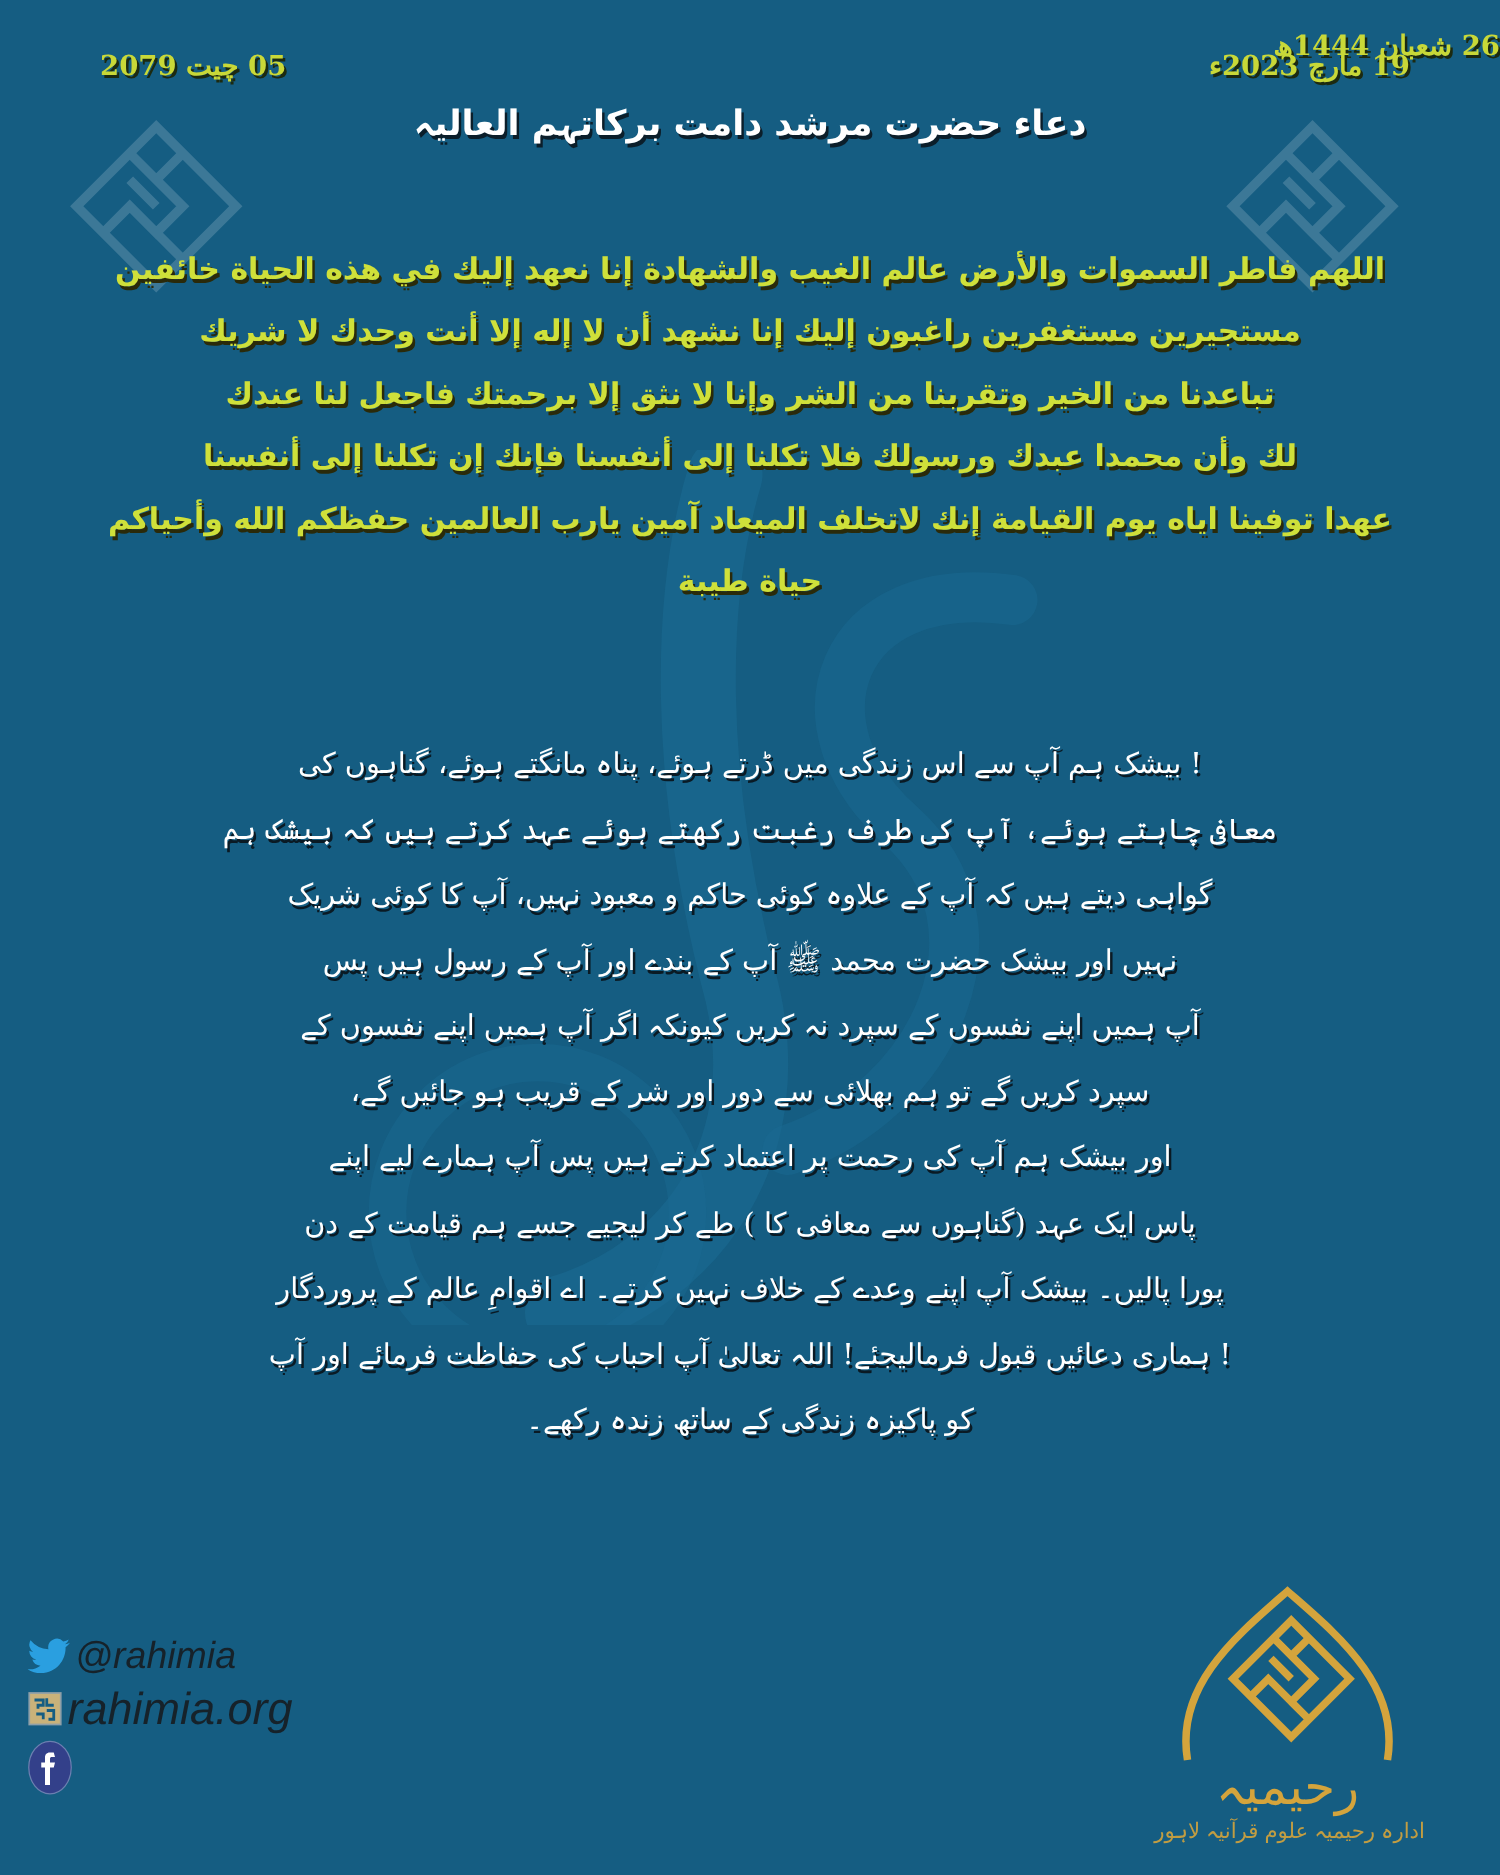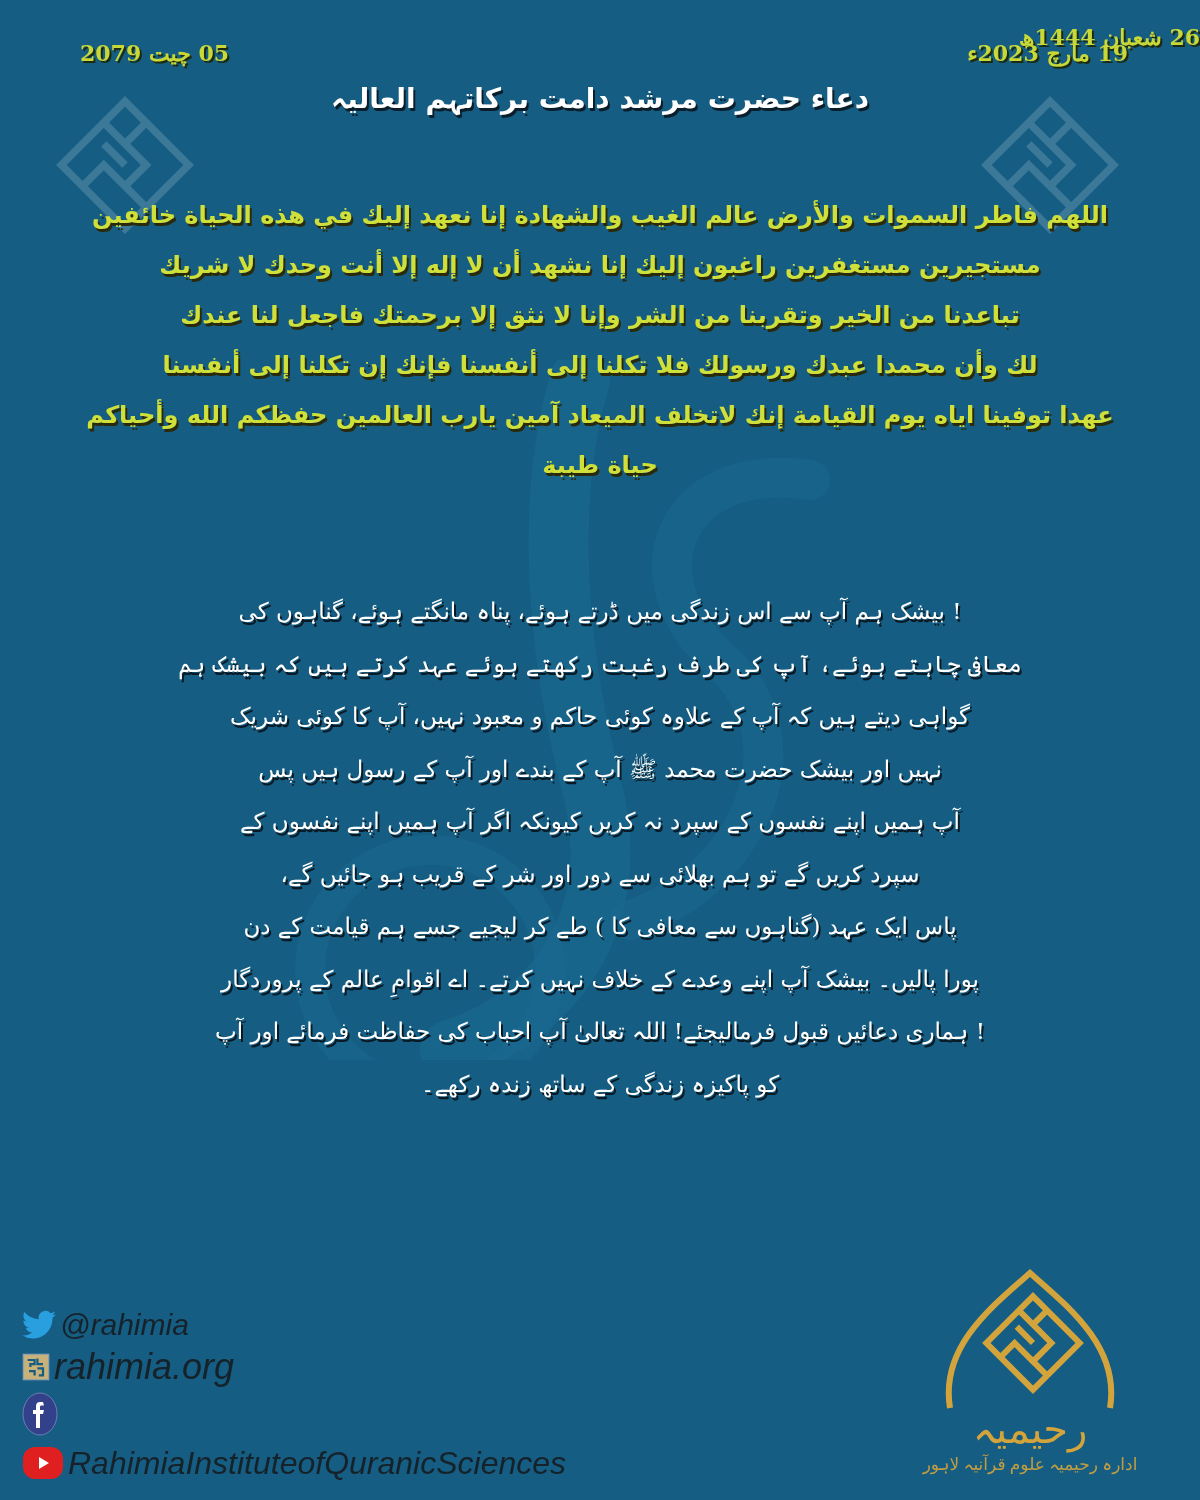--- a/index.html
+++ b/index.html
@@ -60,22 +60,22 @@
   .social .row.yt { font-size: 32px; height: 48px; }
   .ico { display: inline-flex; align-items: center; justify-content: center; margin-right: 4px; }
   .logo {
     position: absolute; left: 920px; top: 1268px; width: 220px; height: 225px;
   }
   .logo-text1 {
     position: absolute; left: 0; right: 0; top: 138px; text-align: center;
     color: #d4a43c; font-size: 40px; direction: rtl; font-family: "DejaVu Serif", serif;
   }
   .logo-text2 {
-    position: absolute; left: 0; right: 0; top: 186px; text-align: center;
-    color: #d4a43c; font-size: 17px; direction: rtl; font-family: Liberation Serif, serif;
+    position: absolute; left: 0; right: 0; top: 186px; text-align: right;
+    color: #d4a43c; font-size: 17px; direction: rtl; font-family: Liberation Sans, sans-serif;
     opacity: 0.9;
   }
 </style>
 </head>
 <body>
 
 <svg class="bg-watermark" viewBox="0 0 600 700">
   <path d="M330 20 C 300 120, 300 260, 340 420 C 380 560, 300 660, 200 690" fill="none" stroke="#1a6a92" stroke-width="60" stroke-linecap="round" opacity="0.6"></path>
   <path d="M560 120 C 420 100, 380 220, 470 300 C 560 380, 500 520, 380 560" fill="none" stroke="#1a6a92" stroke-width="40" stroke-linecap="round" opacity="0.5"></path>
   <circle cx="180" cy="610" r="120" fill="none" stroke="#1a6a92" stroke-width="30" opacity="0.45"></circle>
@@ -108,20 +108,21 @@
   <span class="line">حياة طيبة</span>
 </div>
 
 <div class="urdu">
   <span class="line">! بیشک ہم آپ سے اس زندگی میں ڈرتے ہوئے، پناہ مانگتے ہوئے، گناہوں کی</span>
   <span class="line">معافی چاہتے ہوئے، آپ کی طرف رغبت رکھتے ہوئے عہد کرتے ہیں کہ بیشک ہم</span>
   <span class="line">گواہی دیتے ہیں کہ آپ کے علاوہ کوئی حاکم و معبود نہیں، آپ کا کوئی شریک</span>
   <span class="line">نہیں اور بیشک حضرت محمد ﷺ آپ کے بندے اور آپ کے رسول ہیں پس</span>
   <span class="line">آپ ہمیں اپنے نفسوں کے سپرد نہ کریں کیونکہ اگر آپ ہمیں اپنے نفسوں کے</span>
   <span class="line">سپرد کریں گے تو ہم بھلائی سے دور اور شر کے قریب ہو جائیں گے،</span>
+  <span class="line">اور بیشک ہم آپ کی رحمت پر اعتماد کرتے ہیں پس آپ ہمارے لیے اپنے</span>
   <span class="line">پاس ایک عہد (گناہوں سے معافی کا ) طے کر لیجیے جسے ہم قیامت کے دن</span>
   <span class="line">پورا پالیں۔ بیشک آپ اپنے وعدے کے خلاف نہیں کرتے۔ اے اقوامِ عالم کے پروردگار</span>
   <span class="line">! ہماری دعائیں قبول فرمالیجئے! اللہ تعالیٰ آپ احباب کی حفاظت فرمائے اور آپ</span>
   <span class="line">کو پاکیزہ زندگی کے ساتھ زندہ رکھے۔</span>
 </div>
 
 <div class="social">
   <div class="row tw">
     <span class="ico">
       <svg width="34" height="30" viewBox="0 0 24 20">
@@ -140,29 +141,20 @@
     <span>rahimia.org</span>
   </div>
   <div class="row fb">
     <span class="ico">
       <svg width="36" height="44" viewBox="0 0 36 44">
           <ellipse cx="18" cy="22" rx="17" ry="21" fill="#33408a" stroke="#6c7fb0" stroke-width="1"></ellipse>
           <path d="M21 10h-3c-3 0-4 2-4 4v4h-3v4h3v14h4V22h3l1-4h-4v-3c0-1 .5-1.5 1.5-1.5H22z" fill="#ffffff"></path>
         </svg>
     </span>
   </div>
-  <div class="row yt">
-    <span class="ico">
-      <svg width="42" height="34" viewBox="0 0 42 34">
-          <rect x="1" y="1" width="40" height="32" rx="12" fill="#e02020"></rect>
-          <path d="M17 11v12l10-6z" fill="#ffffff"></path>
-        </svg>
-    </span>
-    <span>RahimiaInstituteofQuranicSciences</span>
-  </div>
 </div>
 
 <div class="logo">
   <svg width="220" height="150" viewBox="0 0 220 150">
     <path d="M30 140 C 20 80, 70 40, 110 5 C 150 40, 200 80, 190 140" fill="none" stroke="#d4a43c" stroke-width="6"></path>
     <g transform="rotate(45 113 75)" fill="none" stroke="#d4a43c" stroke-width="6">
       <rect x="80" y="42" width="66" height="66"></rect>
       <path d="M80 62 H126 V88 H100 V108 M146 88 H126 M100 42 V62 M90 75 H113"></path>
     </g>
   </svg>

